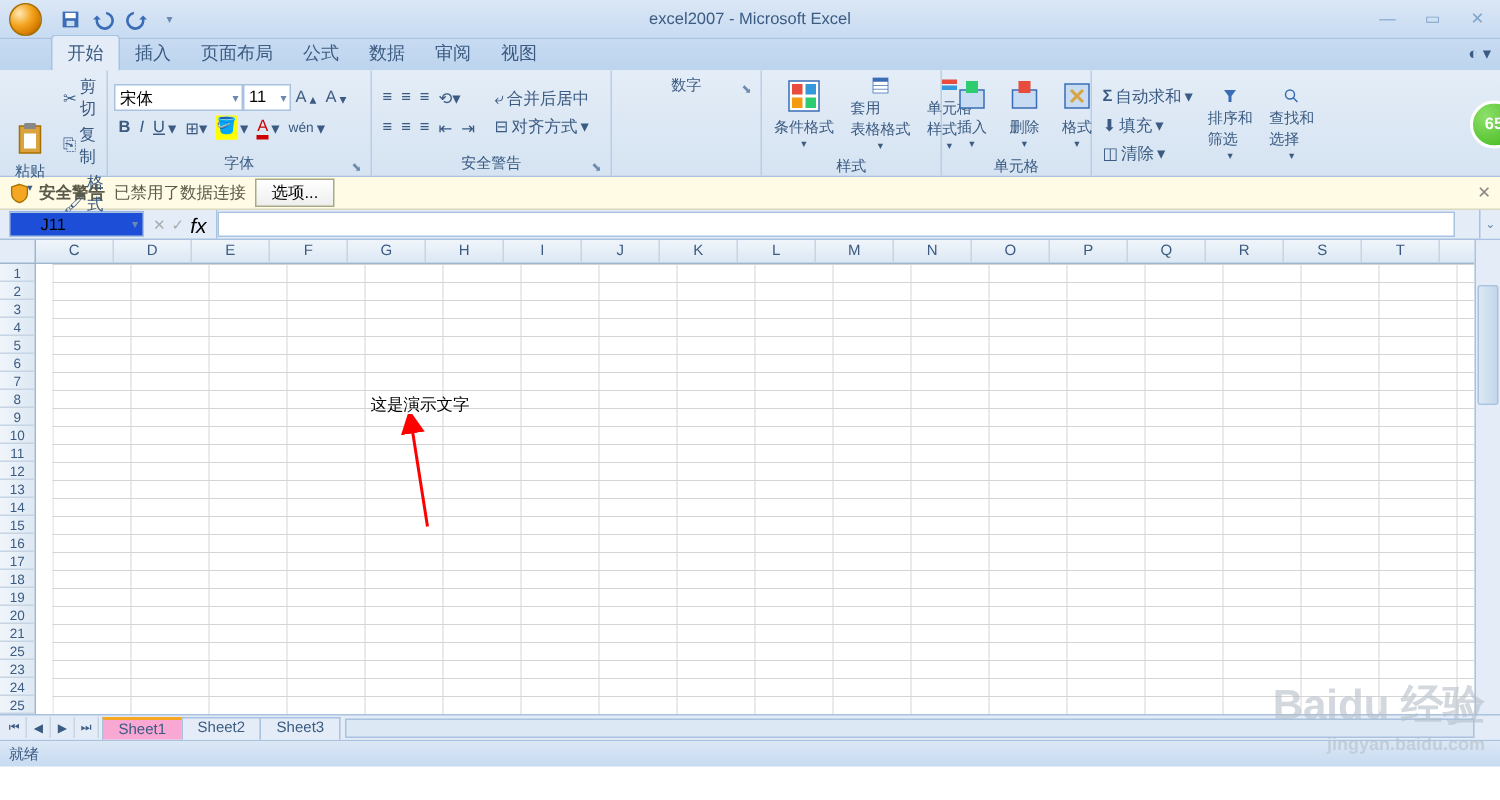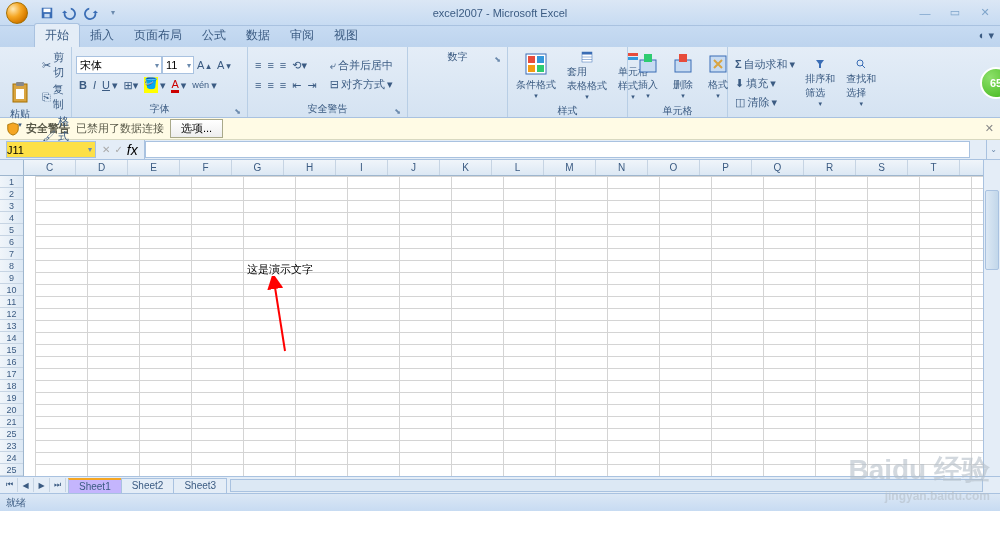--- a/index.html
+++ b/index.html
@@ -44,21 +44,21 @@
     .green-circle { position: absolute; right: -12px; top: 20px; width: 32px; height: 32px; border-radius: 50%; background: radial-gradient(circle at 30% 30%, #8de06a, #3fb618); border: 2px solid #fff; color: #fff; display: flex; align-items: center; justify-content: center; font-size: 11px; font-weight: bold; }
     
     
     .security { height: 22px; background: #fffbe5; border-bottom: 1px solid #d8d8c0; display: flex; align-items: center; padding: 0 6px; gap: 6px; font-size: 11px; color: #5a5a4a; }
     .shield { width: 14px; height: 14px; }
     .opt-btn { border: 1px solid #a9a98a; background: linear-gradient(#fff, #eee); padding: 1px 10px; font-size: 11px; cursor: pointer; }
     .sec-close { margin-left: auto; cursor: pointer; color: #888; }
     
     
     .formula-bar { height: 20px; border-bottom: 1px solid #a9c2e0; display: flex; align-items: stretch; background: #e4edf7; }
-    .namebox { width: 90px; border: 1px solid #a9c2e0; background: #fde047; margin: 1px 0 1px 6px; display: flex; align-items: center; padding: 0 0; font-size: 11px; position: relative; }
+    .namebox { width: 90px; border: 1px solid #a9c2e0; background: #1d4ed8; margin: 1px 0 1px 6px; display: flex; align-items: center; padding: 0 20px; font-size: 11px; position: relative; }
     .namebox::after { content: "▾"; position: absolute; right: 3px; font-size: 8px; color: #6b8aad; }
     .fx-btns { display: flex; align-items: center; gap: 4px; padding: 0 6px; border-right: 1px solid #a9c2e0; }
     .fx-input { flex: 1; background: #fff; border: 1px solid #a9c2e0; margin: 1px 16px 1px 0; }
     .fbar-expand { width: 14px; display: flex; align-items: center; justify-content: center; border-left: 1px solid #a9c2e0; background: #e4edf7; cursor: pointer; font-size: 8px; color: #6b8aad; }
     
     
     .grid-area { position: relative; height: 316px; overflow: hidden; background: #fff; }
     .corner { position: absolute; left: 0; top: 0; width: 24px; height: 16px; background: #e4edf7; border-right: 1px solid #9eb6ce; border-bottom: 1px solid #9eb6ce; }
     .col-headers { position: absolute; left: 24px; top: 0; right: 17px; height: 16px; display: flex; background: linear-gradient(#f0f5fa, #dce8f4); border-bottom: 1px solid #9eb6ce; }
     .col-h { width: 52px; border-right: 1px solid #c6d4e3; text-align: center; font-size: 10px; color: #3b5b82; line-height: 15px; cursor: pointer; }
@@ -73,21 +73,21 @@
     .arrow-annotation { position: absolute; }
     .vscroll { position: absolute; right: 0; top: 0; width: 17px; bottom: 0; background: #e4edf7; border-left: 1px solid #a9c2e0; }
     .vscroll .thumb { position: absolute; left: 1px; right: 1px; top: 30px; height: 80px; background: linear-gradient(90deg, #dce8f4, #c2d7ea); border: 1px solid #a9c2e0; border-radius: 2px; }
     
     
     .sheet-bar { height: 17px; background: #e4edf7; border-top: 1px solid #a9c2e0; display: flex; align-items: center; position: relative; }
     .sheet-nav { display: flex; padding: 0 2px; gap: 0; }
     .sheet-nav-btn { width: 16px; height: 14px; display: flex; align-items: center; justify-content: center; cursor: pointer; font-size: 8px; color: #3b5b82; border-right: 1px solid #c6d4e3; }
     .sheet-tabs { display: flex; }
     .sheet-tab { padding: 1px 10px; font-size: 10px; background: #e4edf7; border: 1px solid #a9c2e0; border-bottom: none; margin-right: -1px; cursor: pointer; color: #3b5b82; }
-    .sheet-tab.active { background: #c4b5fd; border-top: 2px solid #f5a623; }
+    .sheet-tab.active { background: #f9a8d4; border-top: 2px solid #f5a623; }
     .hscroll { flex: 1; margin: 1px 17px 1px 4px; background: #dce8f4; border: 1px solid #a9c2e0; height: 13px; position: relative; }
     
     
     .statusbar { height: 18px; background: linear-gradient(#dbe7f5, #c7dbf2); border-top: 1px solid #a9c2e0; display: flex; align-items: center; padding: 0 6px; font-size: 10px; color: #3b5b82; }
     .status-right { margin-left: auto; display: flex; align-items: center; gap: 4px; }
     .view-btn { width: 18px; height: 14px; border: 1px solid #a9c2e0; background: #e4edf7; cursor: pointer; }
     .zoom-slider { width: 100px; height: 4px; background: #a9c2e0; position: relative; margin: 0 4px; }
     .zoom-slider .handle { position: absolute; left: 48px; top: -3px; width: 6px; height: 10px; background: #fff; border: 1px solid #6b8aad; }
     
     

